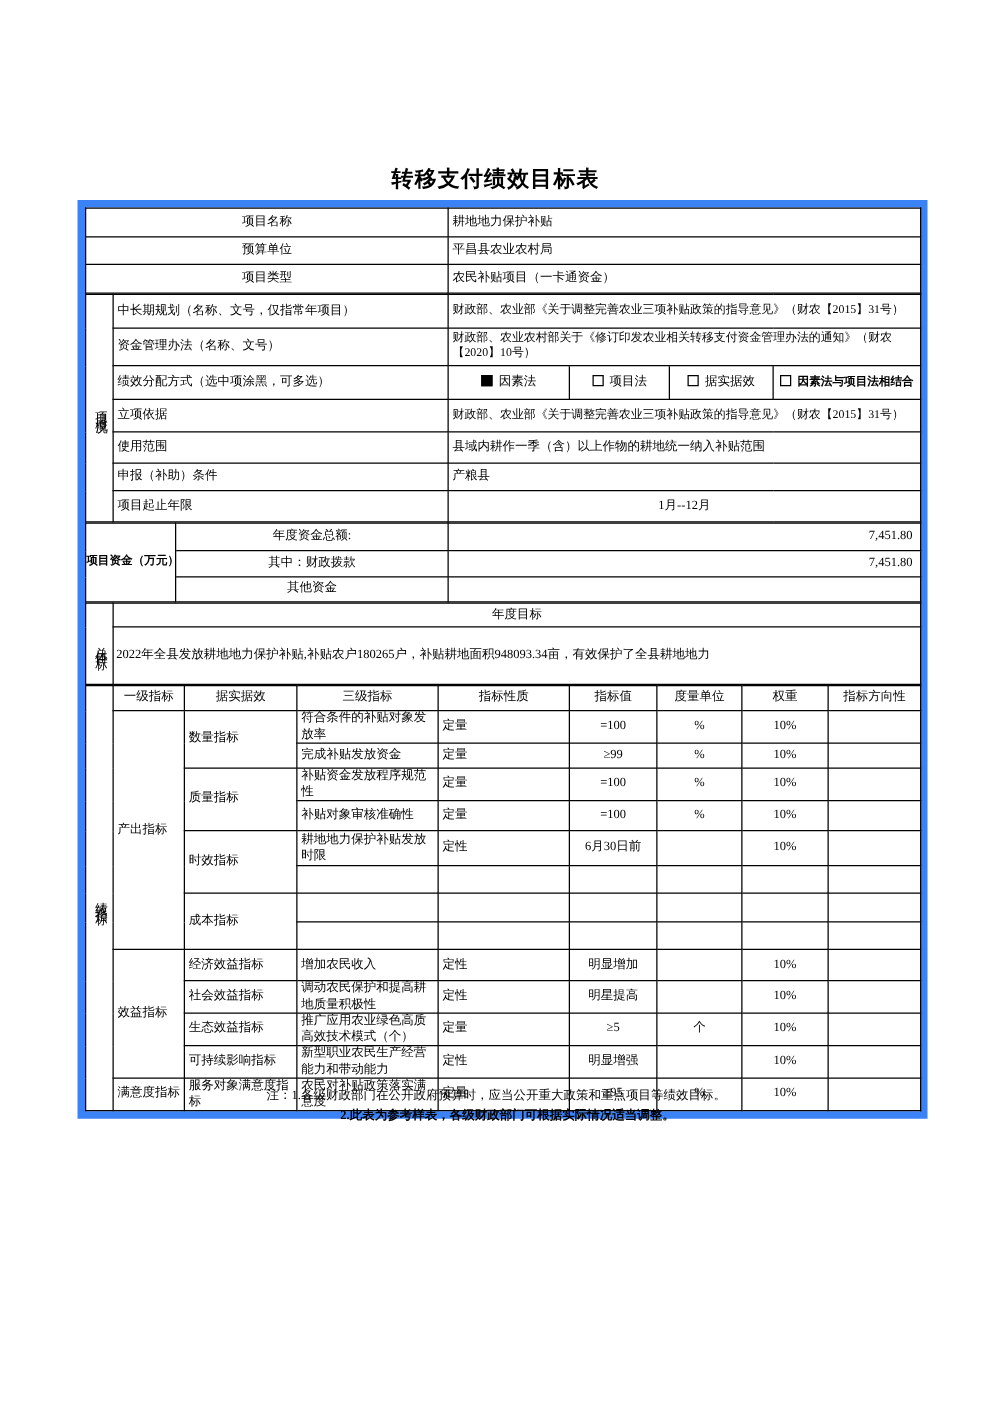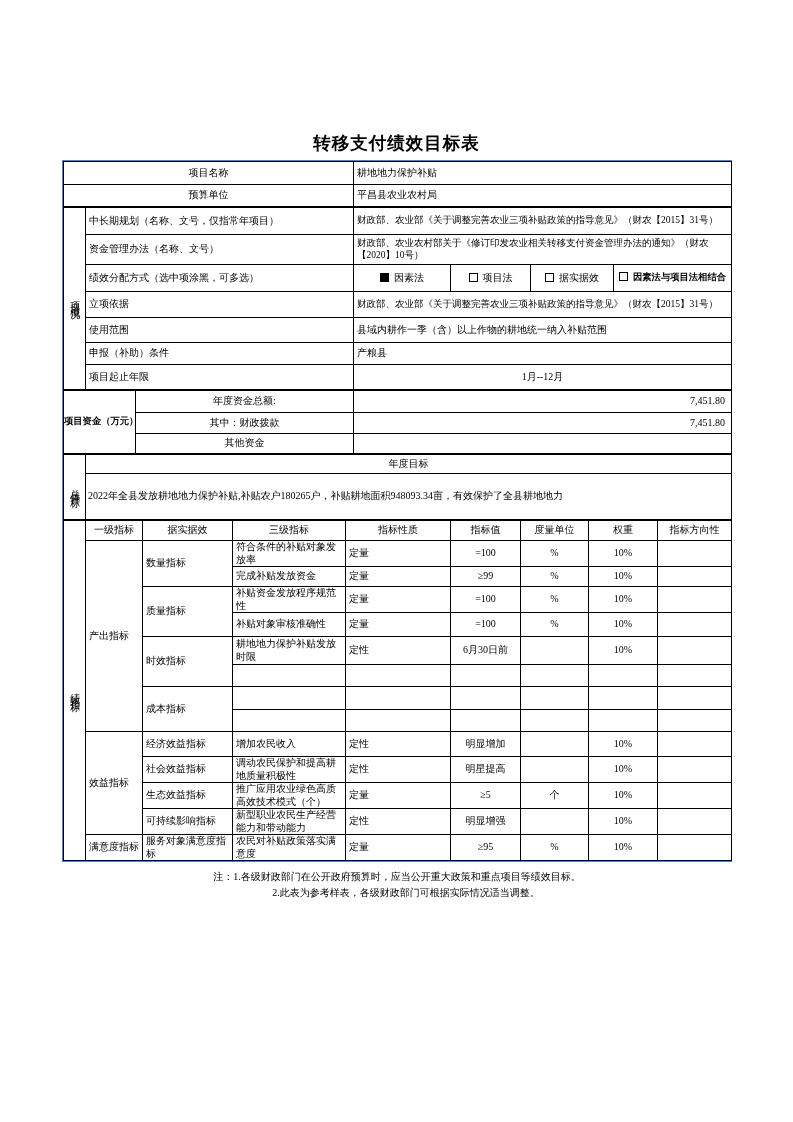--- a/index.html
+++ b/index.html
@@ -9,21 +9,21 @@
     color:#000;font-size:10px;
     -webkit-font-smoothing:antialiased;
   }
   .page-title{
     position:absolute;top:131px;left:0;width:793px;text-align:center;
     font-family:"Liberation Sans","DejaVu Sans",sans-serif;
     font-size:17.5px;font-weight:bold;letter-spacing:1px;
   }
   .sheet{
     position:absolute;left:62px;top:160px;width:668px;
-    border:1px solid #3b82f6;
+    border:6px solid #3b82f6;
   }
   table{border-collapse:collapse;table-layout:fixed;width:668px;}
   td{border:1px solid #000;vertical-align:middle;line-height:1.25;
      overflow:hidden;padding:0 3px;}
   table + table{margin-top:0;}
   
   .c{text-align:center;padding:0 1px;}
   .l{text-align:left;}
   .r{text-align:right;padding-right:6px;}
   .vhead{
@@ -33,21 +33,21 @@
   .nopadwrap{white-space:nowrap;padding:0;}
   .small{font-size:9.5px;}
   .fsmall{font-size:9.3px;font-weight:bold;}
   
   .cb{display:inline-block;width:7px;height:7px;border:1px solid #000;
       margin-right:5px;vertical-align:-1px;}
   .cb.filled{background:#000;border-color:#000;}
   
   .notes{position:absolute;left:63px;top:869px;width:668px;
          font-size:10px;line-height:1.55;text-align:center;}
-  .notes .n2{padding-left:18px;}
+  .notes .n2{padding-left:18px;font-weight:bold;}
   
   .h23{height:23px;} .h22{height:22px;} .h27{height:27px;} .h30{height:30px;}
   .h26{height:26px;} .h25{height:25px;} .h21{height:21px;} .h20{height:20px;}
   .h19{height:19px;} .h46{height:46px;} .h24{height:24px;} .h28{height:28px;}
 </style>
 </head>
 <body>
 
 <div class="page-title">转移支付绩效目标表</div>
 
@@ -59,20 +59,24 @@
         <col style="width:378px">
       </colgroup>
     <tbody>
         <tr class="h23">
       <td class="c">项目名称</td>
       <td class="l">耕地地力保护补贴</td>
     </tr>
     <tr class="h22">
       <td class="c">预算单位</td>
       <td class="l">平昌县农业农村局</td>
+    </tr>
+    <tr class="h23">
+      <td class="c">项目类型</td>
+      <td class="l">农民补贴项目（一卡通资金）</td>
     </tr>
   </tbody>
     </table>
 
   <table>
     <colgroup>
       <col style="width:22px">
         <col style="width:268px">
       <col style="width:97px">
         <col style="width:80px">

